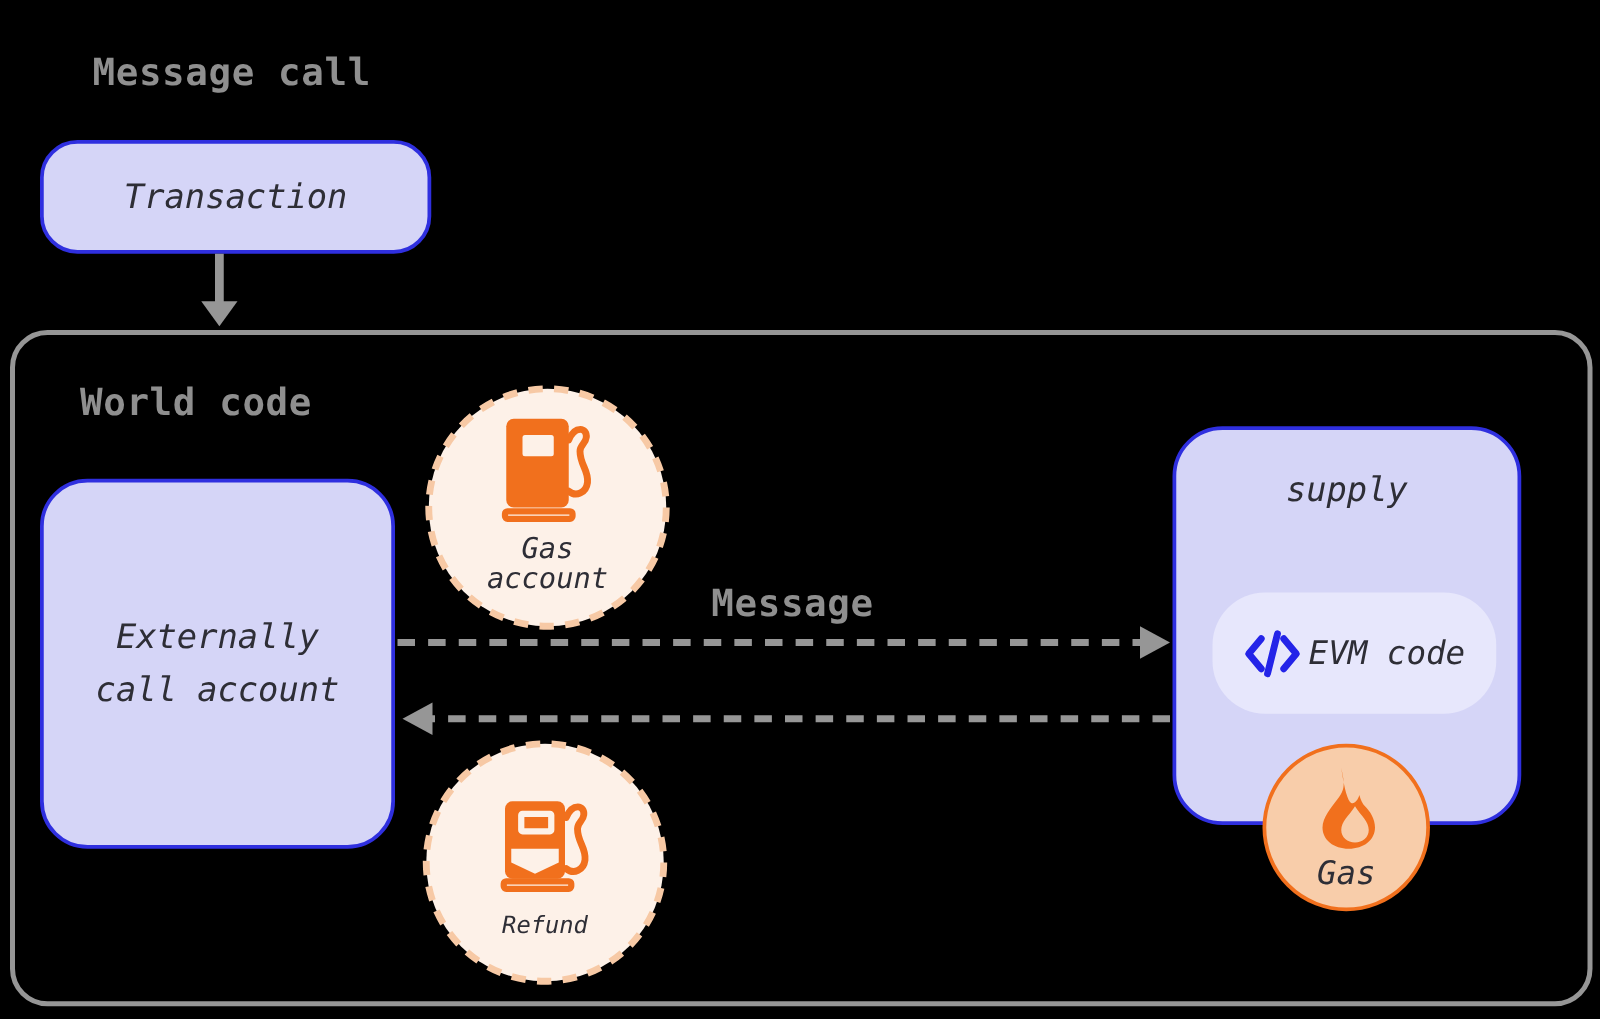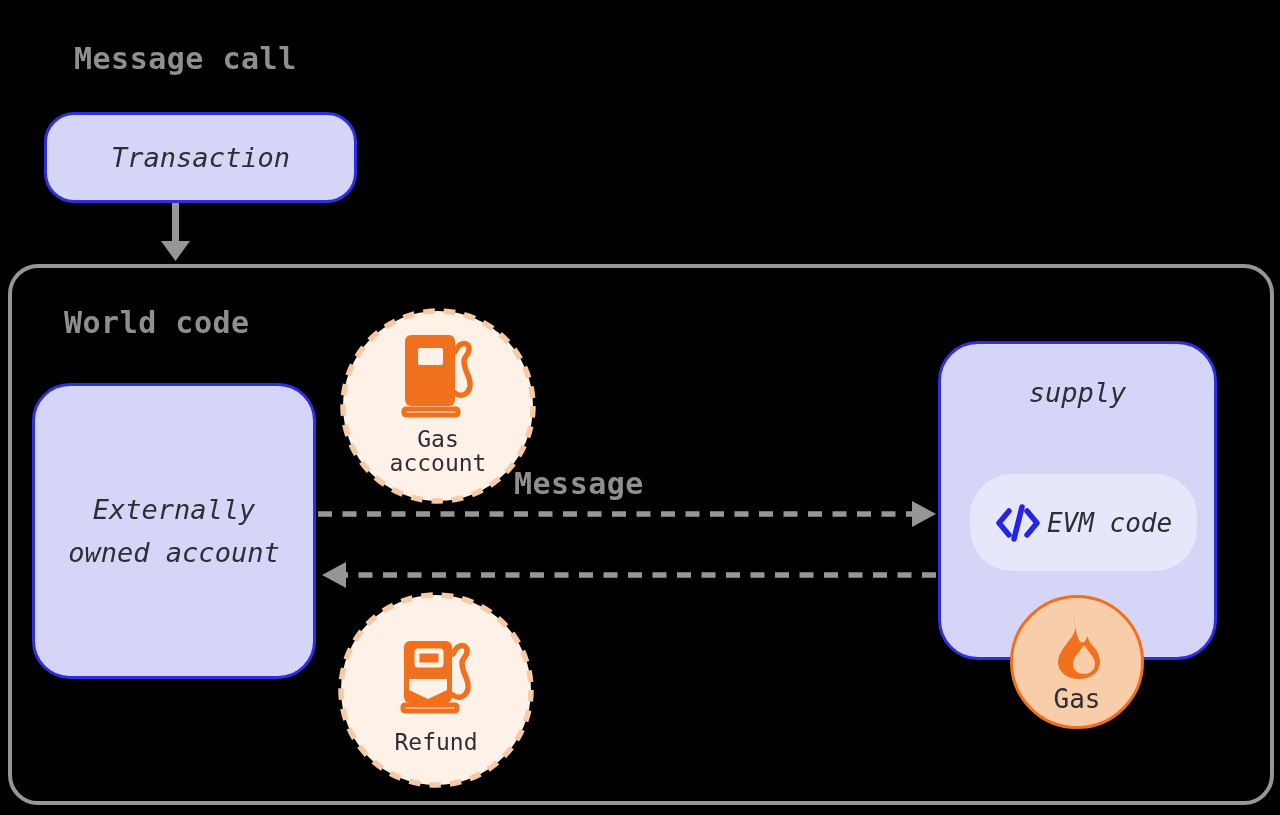--- a/index.html
+++ b/index.html
@@ -19,47 +19,47 @@
     font-weight:700; font-size:30px; color:var(--gray-text);
     letter-spacing:.5px; white-space:nowrap;
   }
   .box{
     box-sizing:border-box; background:var(--lavender-fill);
     border:3px solid var(--blue-border);
     display:flex; flex-direction:column; align-items:center;
     color:var(--dark-text); font-style:italic; font-size:27px;
   }
   .box .ln{display:block; text-align:center; line-height:43px; white-space:nowrap;}
-  #transaction{left:32px; top:112px; width:313px; height:91px; border-radius:30px; justify-content:center;margin-left:12px;}
+  #transaction{left:32px; top:112px; width:313px; height:91px; border-radius:30px; justify-content:center;}
   #world-box{
     left:8px; top:264px; width:1266px; height:541px; box-sizing:border-box;
     border:4px solid var(--gray-line); border-radius:30px; background:transparent;
   }
   #title{left:74px; top:41px;}
   #ws-label{left:64px; top:305px;}
-  #msg-label{left:514px; top:466px; width:240px; text-align:left;}
+  #msg-label{left:514px; top:466px; width:240px; text-align:center;}
   #eoa{left:32px; top:383px; width:284px; height:296px; border-radius:38px; justify-content:center;}
   #contract{left:938px; top:341px; width:279px; height:319px; border-radius:40px; padding-top:27px;}
   #evm-pill{
     left:970px; top:474px; width:227px; height:97px; border-radius:42px;
     background:var(--lavender-pill); display:flex; align-items:center;
     justify-content:center; gap:6px;
   }
   #evm-pill .evm-text{font-style:italic; font-size:26px; color:var(--dark-text); white-space:nowrap;}
   .dash-circle{width:200px; height:200px;}
   .dash-circle .ring{position:absolute; left:0; top:0;}
   .ring circle{fill:var(--peach-light); stroke:var(--peach-dash); stroke-width:5.5; stroke-dasharray:11.5 9.08;}
   .circle-label{
     position:absolute; left:0; width:100%; text-align:center;
-    color:var(--dark-text);
+    font-style:italic; color:var(--dark-text);
   }
   #gas-supply{left:338px; top:306px;}
   #gas-supply .circle-label{top:121px; font-size:23px; line-height:24px;}
   #refund{left:336px; top:590px;}
-  #refund .circle-label{top:139px; font-size:23px;}
+  #refund .circle-label{top:139px; font-size:19px;}
   #gas-circle{
     left:1010px; top:595px; width:134px; height:134px; border-radius:50%;
     box-sizing:border-box; background:var(--peach-medium);
     border:3px solid var(--orange);
   }
   #gas-circle .circle-label{top:86px; font-size:26px;}
   
   .pump-fill{fill:var(--orange);}
   .pump-window{fill:var(--peach-light);}
   .pump-window-frame{fill:none; stroke:var(--peach-light); stroke-width:5;}
@@ -96,21 +96,21 @@
       <line class="conn-line" x1="936" y1="575" x2="345" y2="575" stroke-width="5.5" stroke-dasharray="14 10.5"></line>
       <polygon class="conn-head" points="346,562 346,588 322,575"></polygon>
     </g>
   </svg>
 
   <div class="abs" id="world-box"></div>
   <div class="abs h1" id="ws-label">World code</div>
 
   <div class="abs box" id="eoa">
     <span class="ln">Externally</span>
-    <span class="ln">owned account</span>
+    <span class="ln">call account</span>
   </div>
 
   <div class="abs dash-circle" id="gas-supply">
     <svg class="ring" width="200" height="200">
       <circle cx="100" cy="100" r="95"></circle>
     </svg>
     <svg class="abs" style="left:62px;top:26px;" width="74" height="87" viewBox="0 0 74 87">
       <path class="pump-hose" d="M55,20 C60,8 70,10 69,18 C68.5,23 64,24 64,29 C64,40 71,44 70,54 C69,62 61,66 55,61"></path>
       <rect class="pump-fill" x="5" y="3" width="50" height="71" rx="6"></rect>
       <rect class="pump-window" x="18" y="16" width="25" height="17" rx="2"></rect>

